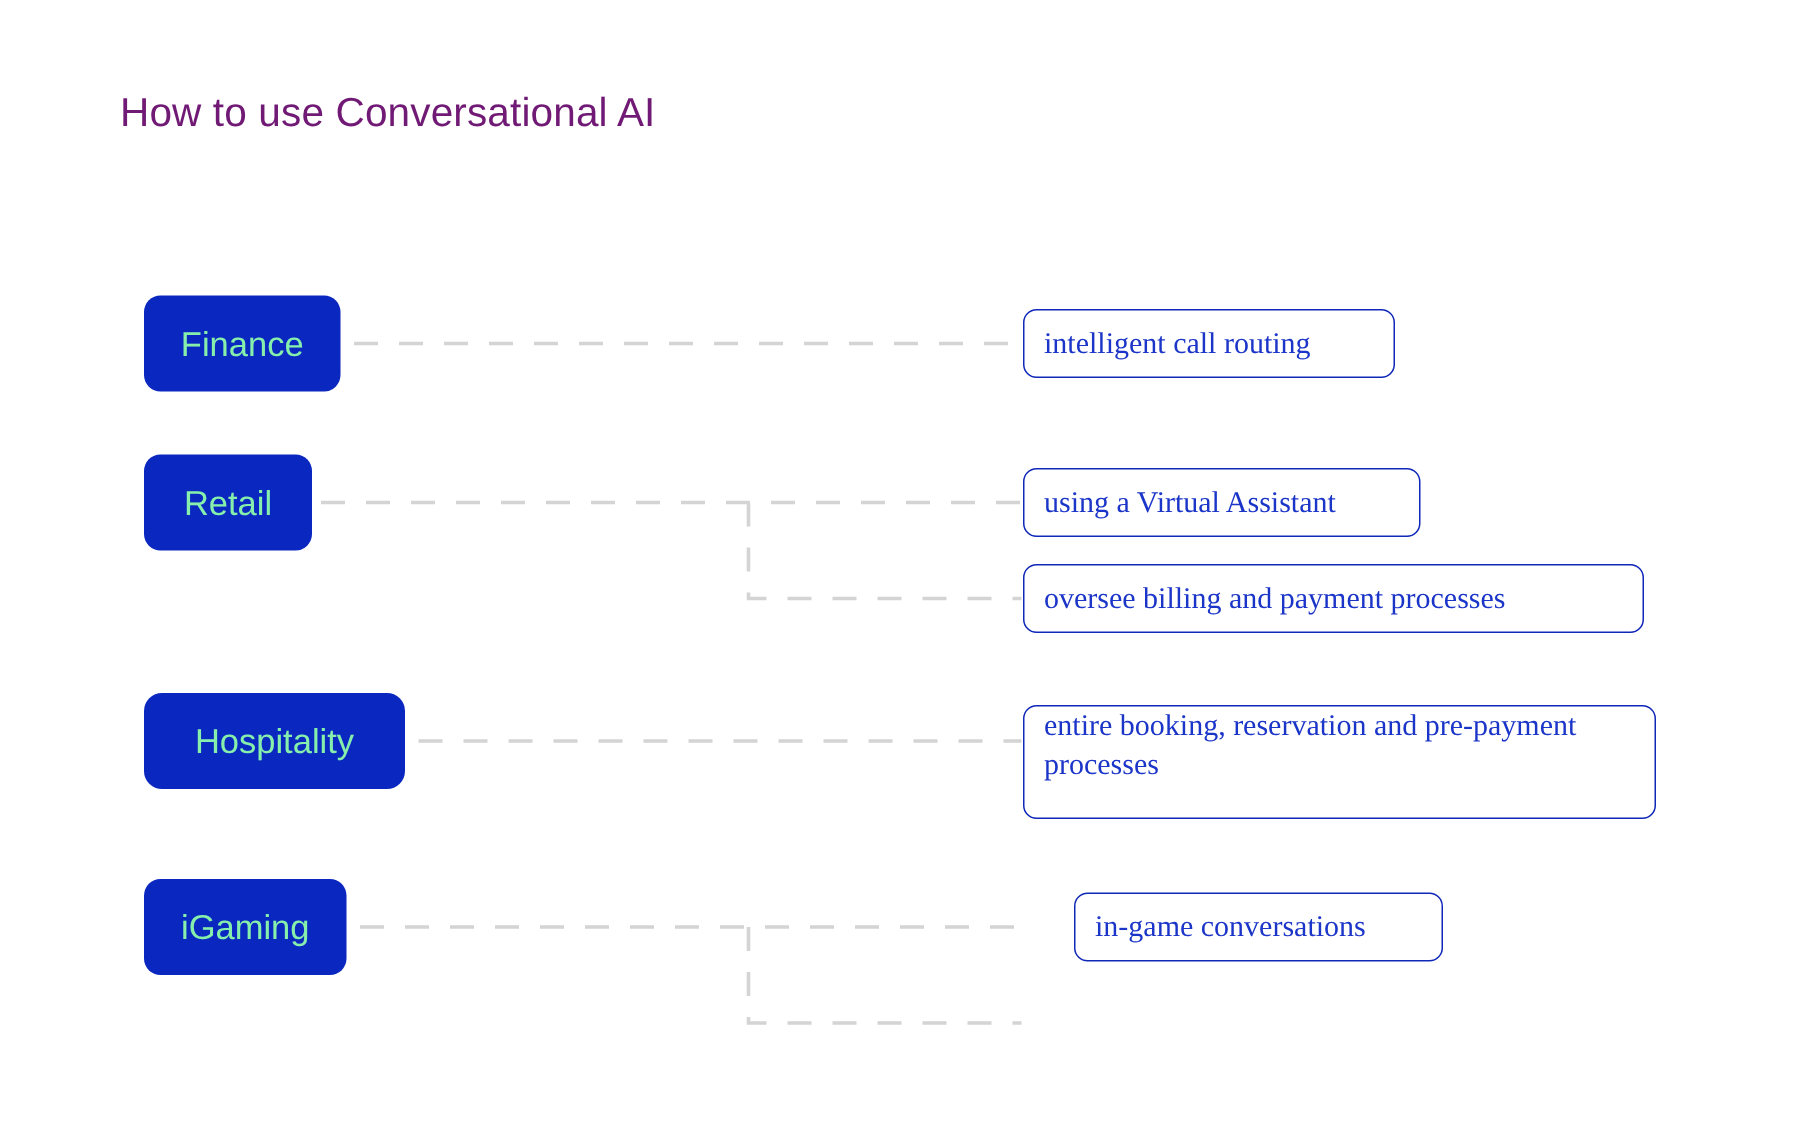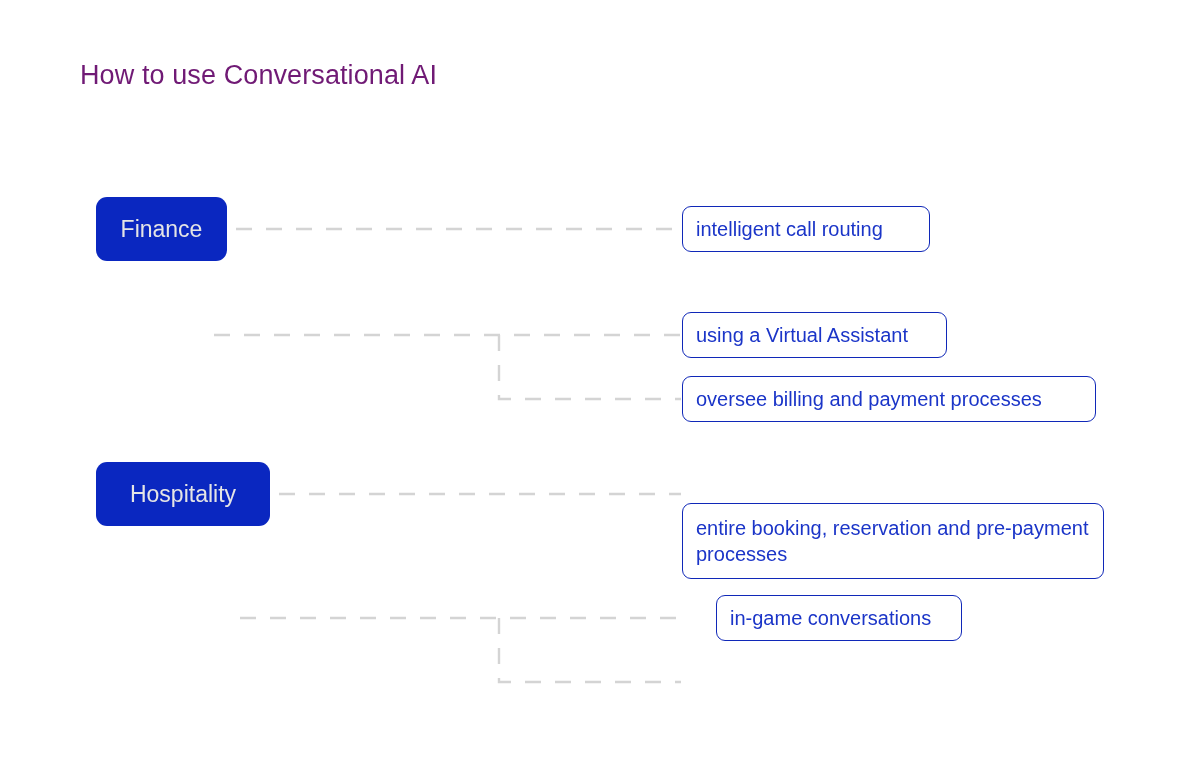--- a/index.html
+++ b/index.html
@@ -44,21 +44,21 @@
     width: 1200px;
     height: 760px;
     pointer-events: none;
   }
 
   
   .cat-box {
     position: absolute;
     background: #0A27C0;
     border-radius: 11px;
-    color: #e5e5e5;
+    color: #86efac;
     display: flex;
     align-items: center;
     justify-content: center;
     font-size: 23px;
     line-height: 28px;
     white-space: nowrap;
     box-sizing: border-box;
     padding: 0 18px;
   }
 
@@ -70,26 +70,26 @@
     border-radius: 9px;
     color: #1B35C8;
     display: flex;
     align-items: center;
     font-size: 20px;
     line-height: 26px;
     box-sizing: border-box;
     padding: 0 13px;
   }
   .use-box.two-line {
-    align-items: center;
-    padding: 12px 13px;
-    margin-top: 33px;
+    align-items: flex-start;
+    padding: 0 13px;
   }
   .use-box .use-text {
     display: block;
+    font-family: Liberation Serif, serif;
   }
 </style>
 </head>
 <body>
 
 <div id="canvas">
 
   <div class="page-title">How to use Conversational AI</div>
 
   <svg class="connectors" width="1200" height="760" viewBox="0 0 1200 760" xmlns="http://www.w3.org/2000/svg">
@@ -106,25 +106,31 @@
       <path d="M 240 618 L 681 618"></path>
 
       <path d="M 499 618 L 499 682 L 681 682"></path>
     </g>
   </svg>
 
   <div class="cat-box" style="left:96px; top:197px; width:131px; height:64px;">
     <span>Finance</span>
   </div>
 
+  <div class="cat-box" style="left:96px; top:303px; width:112px; height:64px;">
+    <span>Retail</span>
+  </div>
 
-  <div class="cat-box" style="left:96px; top:462px; width:174px; height:64px;">
+  <div class="cat-box" style="left:96px; top:462px; width:174px; height:64px;border-radius:12px;">
     <span>Hospitality</span>
   </div>
 
+  <div class="cat-box" style="left:96px; top:586px; width:135px; height:64px;">
+    <span>iGaming</span>
+  </div>
 
   <div class="use-box" style="left:682px; top:206px; width:248px; height:46px;">
     <span class="use-text">intelligent call routing</span>
   </div>
 
   <div class="use-box" style="left:682px; top:312px; width:265px; height:46px;">
     <span class="use-text">using a Virtual Assistant</span>
   </div>
 
   <div class="use-box" style="left:682px; top:376px; width:414px; height:46px;">

